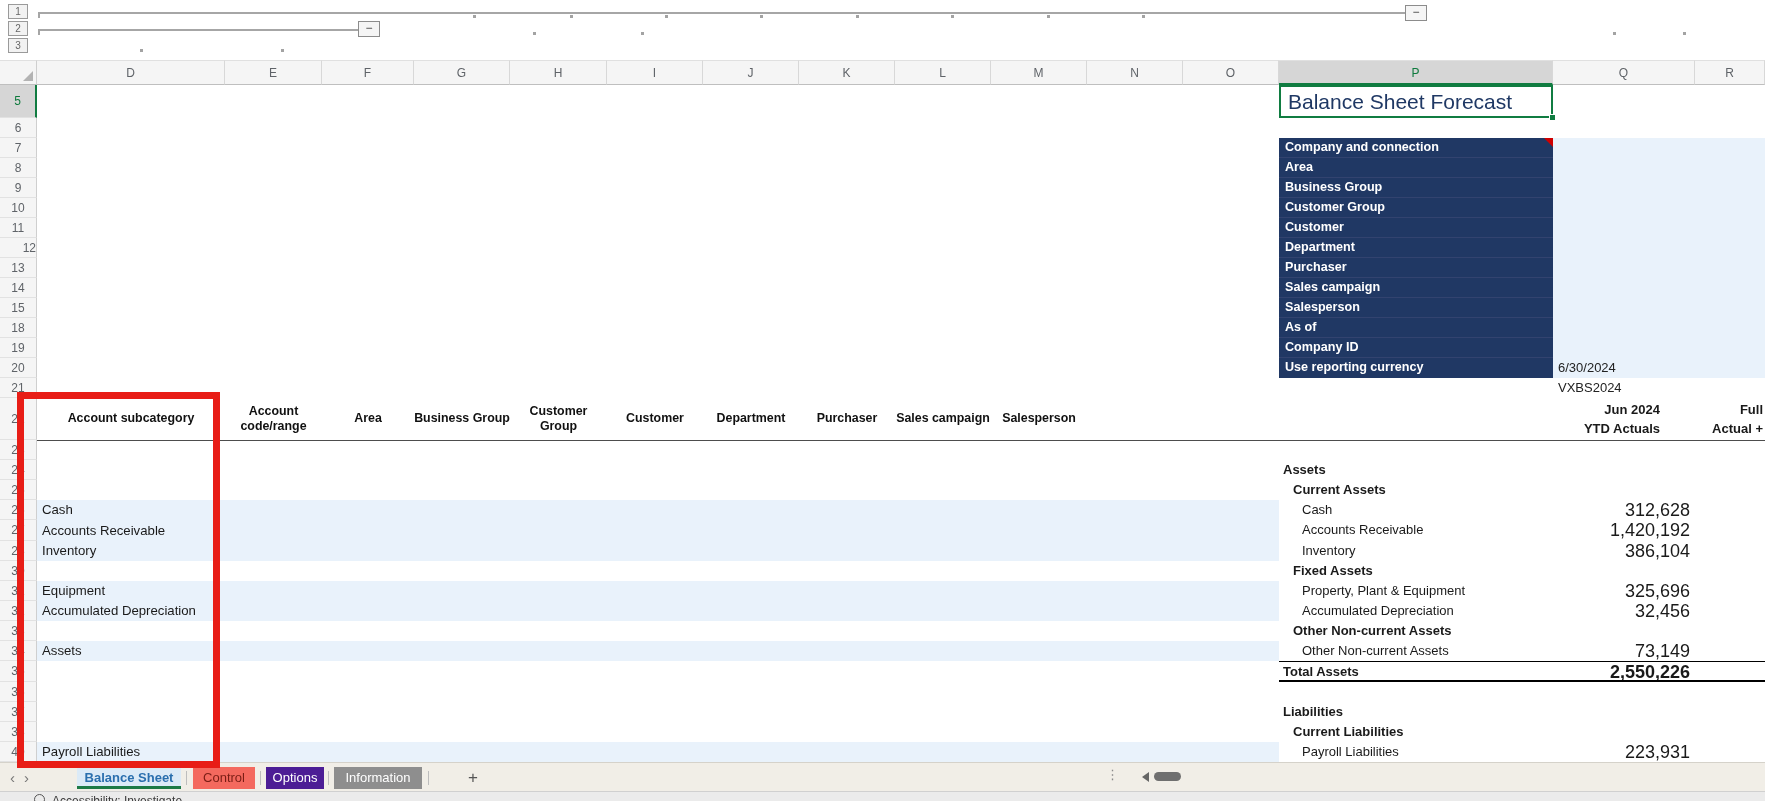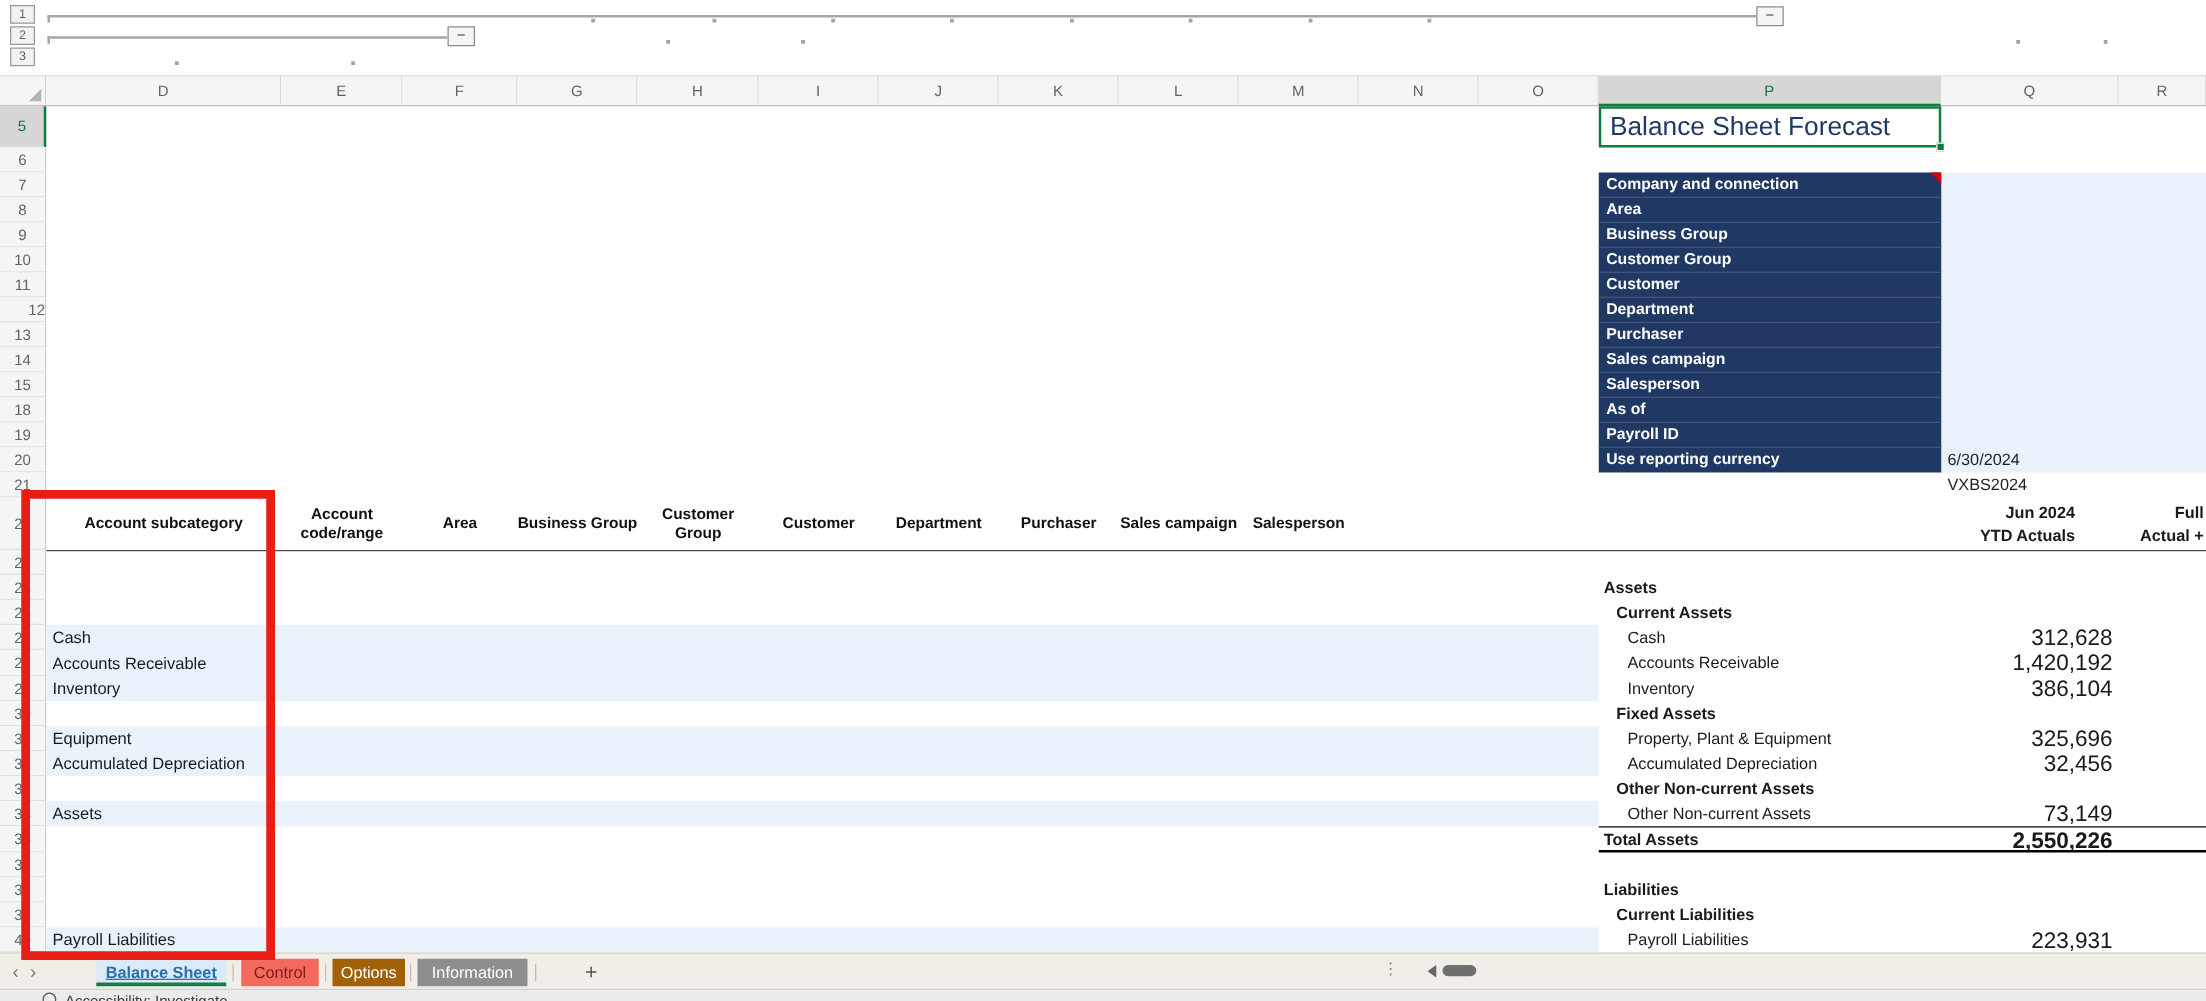--- a/index.html
+++ b/index.html
@@ -139,21 +139,21 @@
   <div class="abs navyrow" style="top:138px;">Company and connection</div>
   <div class="abs navyrow" style="top:158px;">Area</div>
   <div class="abs navyrow" style="top:178px;">Business Group</div>
   <div class="abs navyrow" style="top:198px;">Customer Group</div>
   <div class="abs navyrow" style="top:218px;">Customer</div>
   <div class="abs navyrow" style="top:238px;">Department</div>
   <div class="abs navyrow" style="top:258px;">Purchaser</div>
   <div class="abs navyrow" style="top:278px;">Sales campaign</div>
   <div class="abs navyrow" style="top:298px;">Salesperson</div>
   <div class="abs navyrow" style="top:318px;">As of</div>
-  <div class="abs navyrow" style="top:338px;">Payroll ID</div>
+  <div class="abs navyrow" style="top:338px;">Company ID</div>
   <div class="abs navyrow" style="top:358px;border-bottom:none;">Use reporting currency</div>
   <div class="abs" style="left:1544px;top:138px;width:0;height:0;border-top:9px solid #d00000;border-left:9px solid transparent;z-index:3;"></div>
   <div class="abs fval" style="top:318px;">6/30/2024</div>
   <div class="abs fval" style="top:338px;">VXBS2024</div>
 
   <div class="abs thead" style="left:37px;width:188px;">Account subcategory</div>
   <div class="abs thead" style="left:225px;width:97px;">Account code/range</div>
   <div class="abs thead" style="left:322px;width:92px;">Area</div>
   <div class="abs thead" style="left:414px;width:96px;">Business Group</div>
   <div class="abs thead" style="left:510px;width:97px;">Customer Group</div>
@@ -206,25 +206,25 @@
   <div class="abs rline b" style="left:1293px;top:722px;">Current Liabilities</div>
   <div class="abs rline" style="left:1302px;top:742px;">Payroll Liabilities</div>
   <div class="abs rval" style="top:742px;">223,931</div>
 
   <div class="abs" style="left:17px;top:392px;width:203px;height:376px;border:7px solid #e81d16;z-index:50;"></div>
 
   <div class="abs tabstrip"></div>
   <div class="abs" style="left:10px;top:769px;color:#777;font-size:15px;line-height:18px;">‹</div>
   <div class="abs" style="left:24px;top:769px;color:#777;font-size:15px;line-height:18px;">›</div>
 
-  <div class="abs sheettab" style="left:77px;width:104px;background:#dbeaf7;color:#2a6fae;font-weight:bold;border-bottom:3px solid #1c7a46;text-decoration:underline;">Balance Sheet</div>
+  <div class="abs sheettab" style="left:77px;width:104px;background:#dbeaf7;color:#2a6fae;font-weight:bold;border-bottom:3px solid #1c7a46;">Balance Sheet</div>
   <div class="abs tabsep" style="left:186px;"></div>
   <div class="abs sheettab" style="left:193px;width:62px;background:#f4695e;color:#7a1d15;">Control</div>
   <div class="abs tabsep" style="left:260px;"></div>
-  <div class="abs sheettab" style="left:266px;width:58px;background:#a16207;color:#fff;">Options</div>
+  <div class="abs sheettab" style="left:266px;width:58px;background:#4c1d95;color:#fff;">Options</div>
   <div class="abs tabsep" style="left:328px;"></div>
   <div class="abs sheettab" style="left:334px;width:88px;background:#8e8e8e;color:#fff;">Information</div>
   <div class="abs tabsep" style="left:428px;"></div>
   <div class="abs" style="left:468px;top:768px;color:#555;font-size:17px;line-height:20px;">+</div>
 
   <div class="abs" style="left:1106px;top:767px;color:#8a8a8a;font-size:13px;letter-spacing:-1px;">⋮</div>
   <div class="abs" style="left:1142px;top:772px;width:0;height:0;border-top:5px solid transparent;border-bottom:5px solid transparent;border-right:7px solid #666;"></div>
   <div class="abs" style="left:1154px;top:772px;width:27px;height:9px;background:#6f6f6f;border-radius:5px;"></div>
 
   <div class="abs statusbar">

